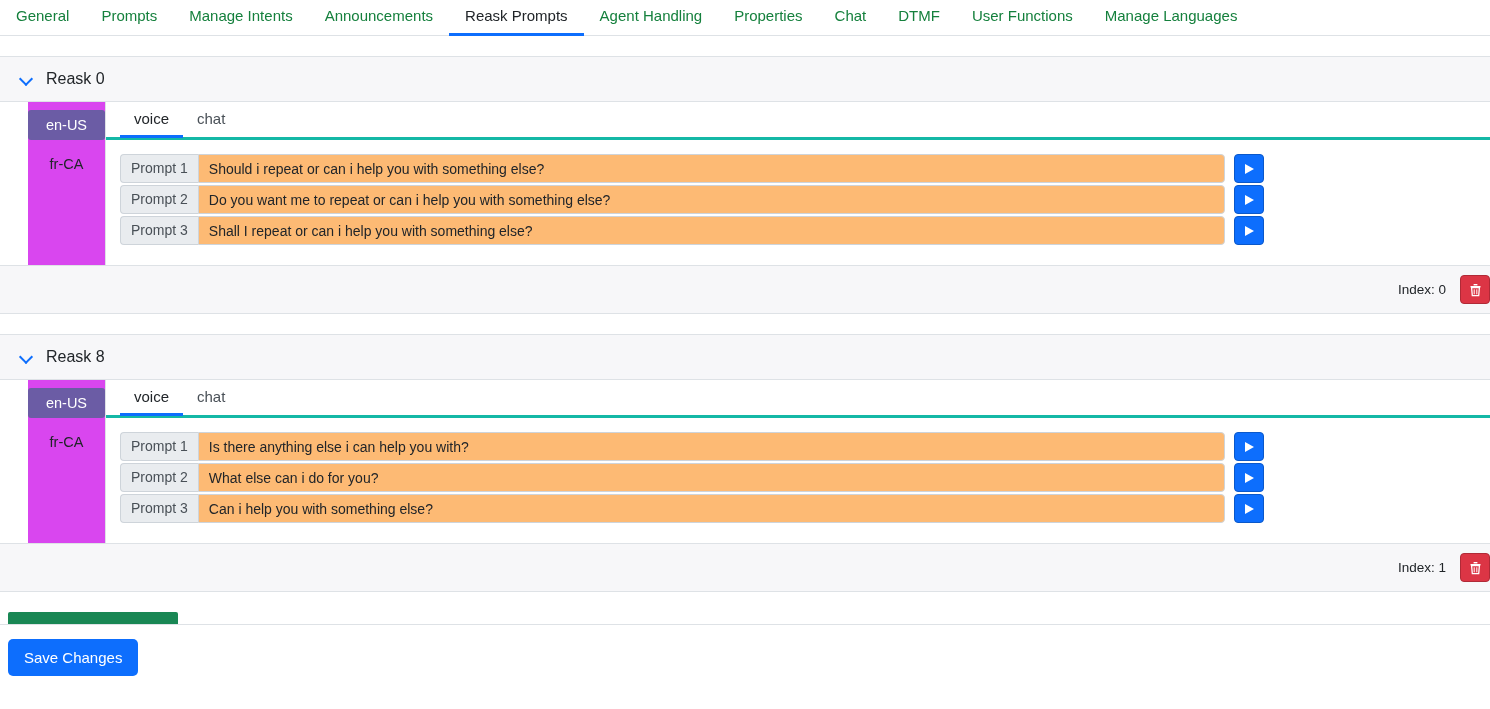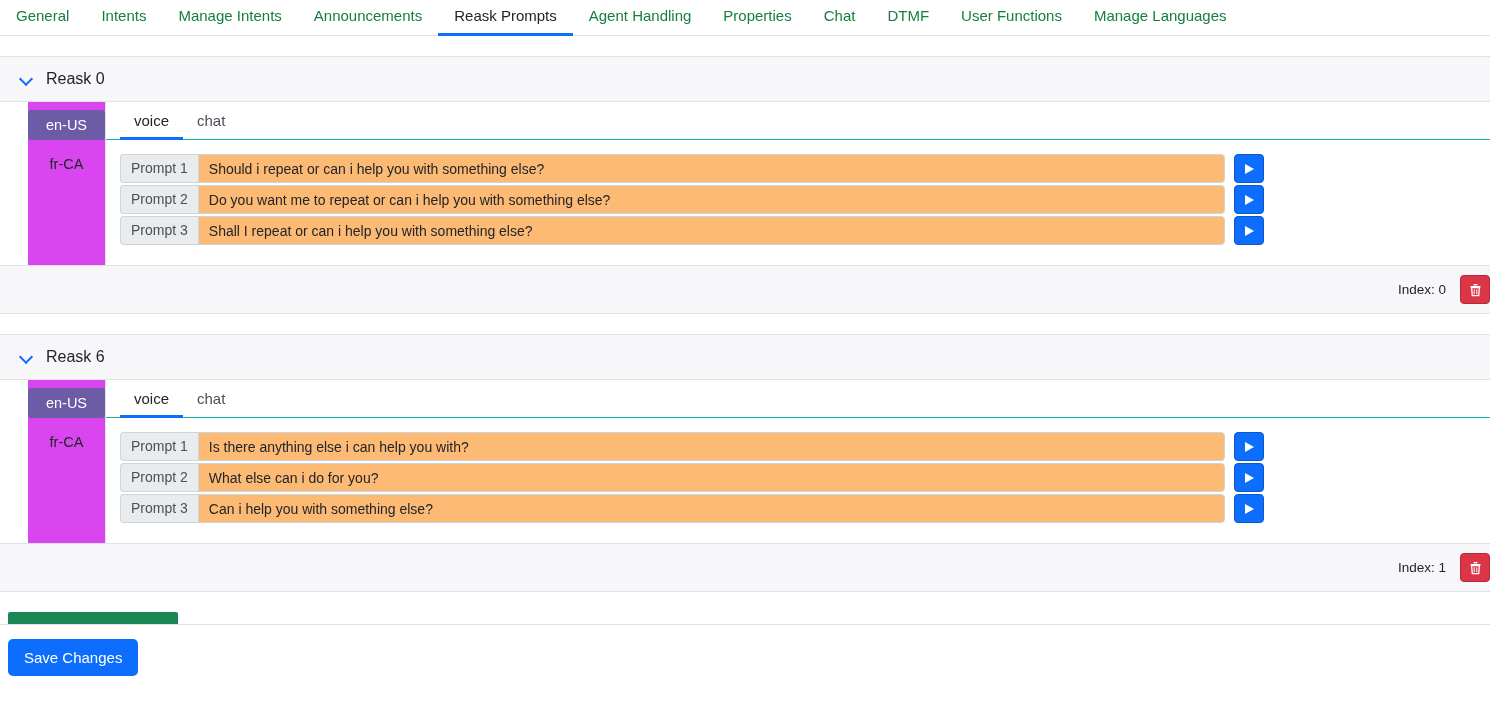--- a/index.html
+++ b/index.html
@@ -102,21 +102,21 @@
 
   
   .prompt-pane {
     flex: 1 1 auto;
     min-width: 0;
   }
   .subtabs {
     display: flex;
     align-items: flex-end;
     height: 38px;
-    border-bottom: 1px solid #14b8a6;
+    border-bottom: 3px solid #14b8a6;
     padding-left: 14px;
   }
   .subtab {
     font-size: 15px;
     color: #495057;
     padding: 0 14px 9px 14px;
     cursor: pointer;
     border-bottom: 3px solid transparent;
     margin-bottom: -1px;
     line-height: 1;
@@ -225,21 +225,21 @@
     padding: 11px 16px;
     cursor: pointer;
     line-height: 1;
   }
 </style>
 </head>
 <body>
 
 <div class="nav-tabs">
   <div class="nav-tab">General</div>
-  <div class="nav-tab">Intents</div>
+  <div class="nav-tab">Prompts</div>
   <div class="nav-tab">Manage Intents</div>
   <div class="nav-tab">Announcements</div>
   <div class="nav-tab active">Reask Prompts</div>
   <div class="nav-tab">Agent Handling</div>
   <div class="nav-tab">Properties</div>
   <div class="nav-tab">Chat</div>
   <div class="nav-tab">DTMF</div>
   <div class="nav-tab">User Functions</div>
   <div class="nav-tab">Manage Languages</div>
 </div>
@@ -304,21 +304,21 @@
         <rect x="4.7" y="6.3" width="1" height="5" fill="#fff"></rect>
         <rect x="7.3" y="6.3" width="1" height="5" fill="#fff"></rect>
       </svg>
     </div>
   </div>
 </div>
 
 <div class="card">
   <div class="card-header">
     <span class="chev"></span>
-    <span>Reask 6</span>
+    <span>Reask 8</span>
   </div>
   <div class="card-body">
     <div class="lang-rail">
       <div class="lang-item selected">en-US</div>
       <div class="lang-item">fr-CA</div>
     </div>
     <div class="prompt-pane">
       <div class="subtabs">
         <div class="subtab active">voice</div>
         <div class="subtab">chat</div>

